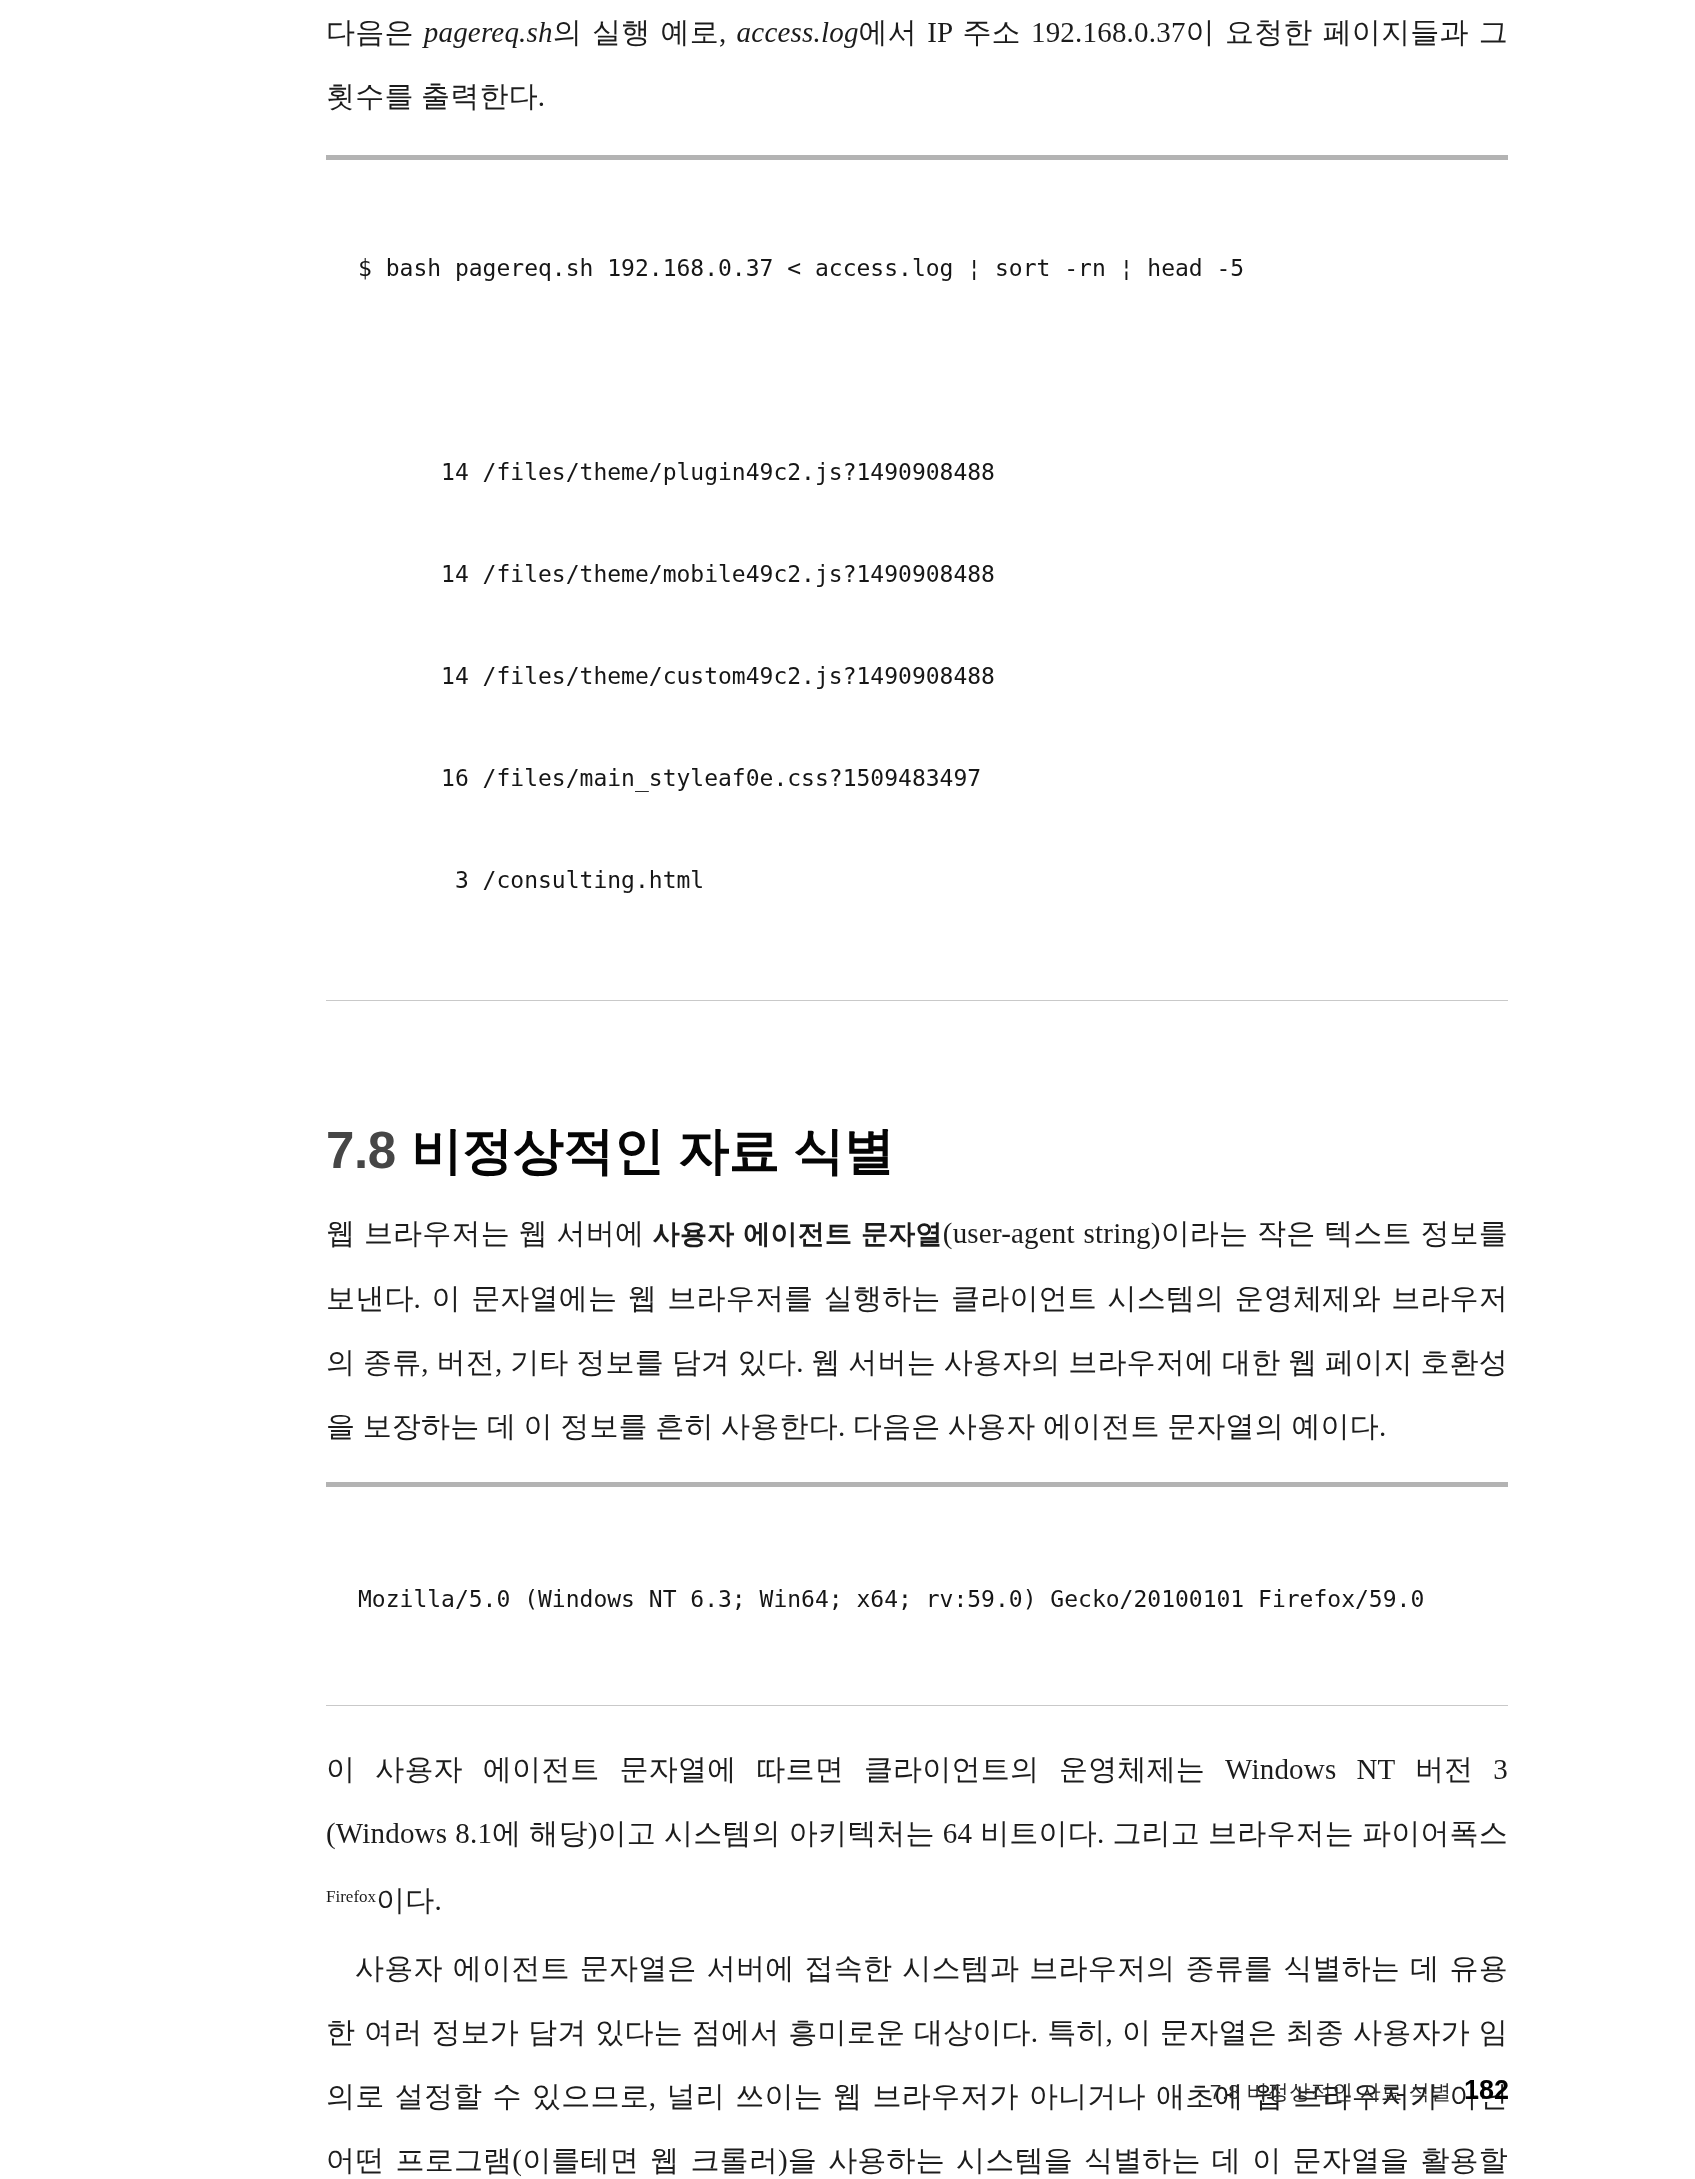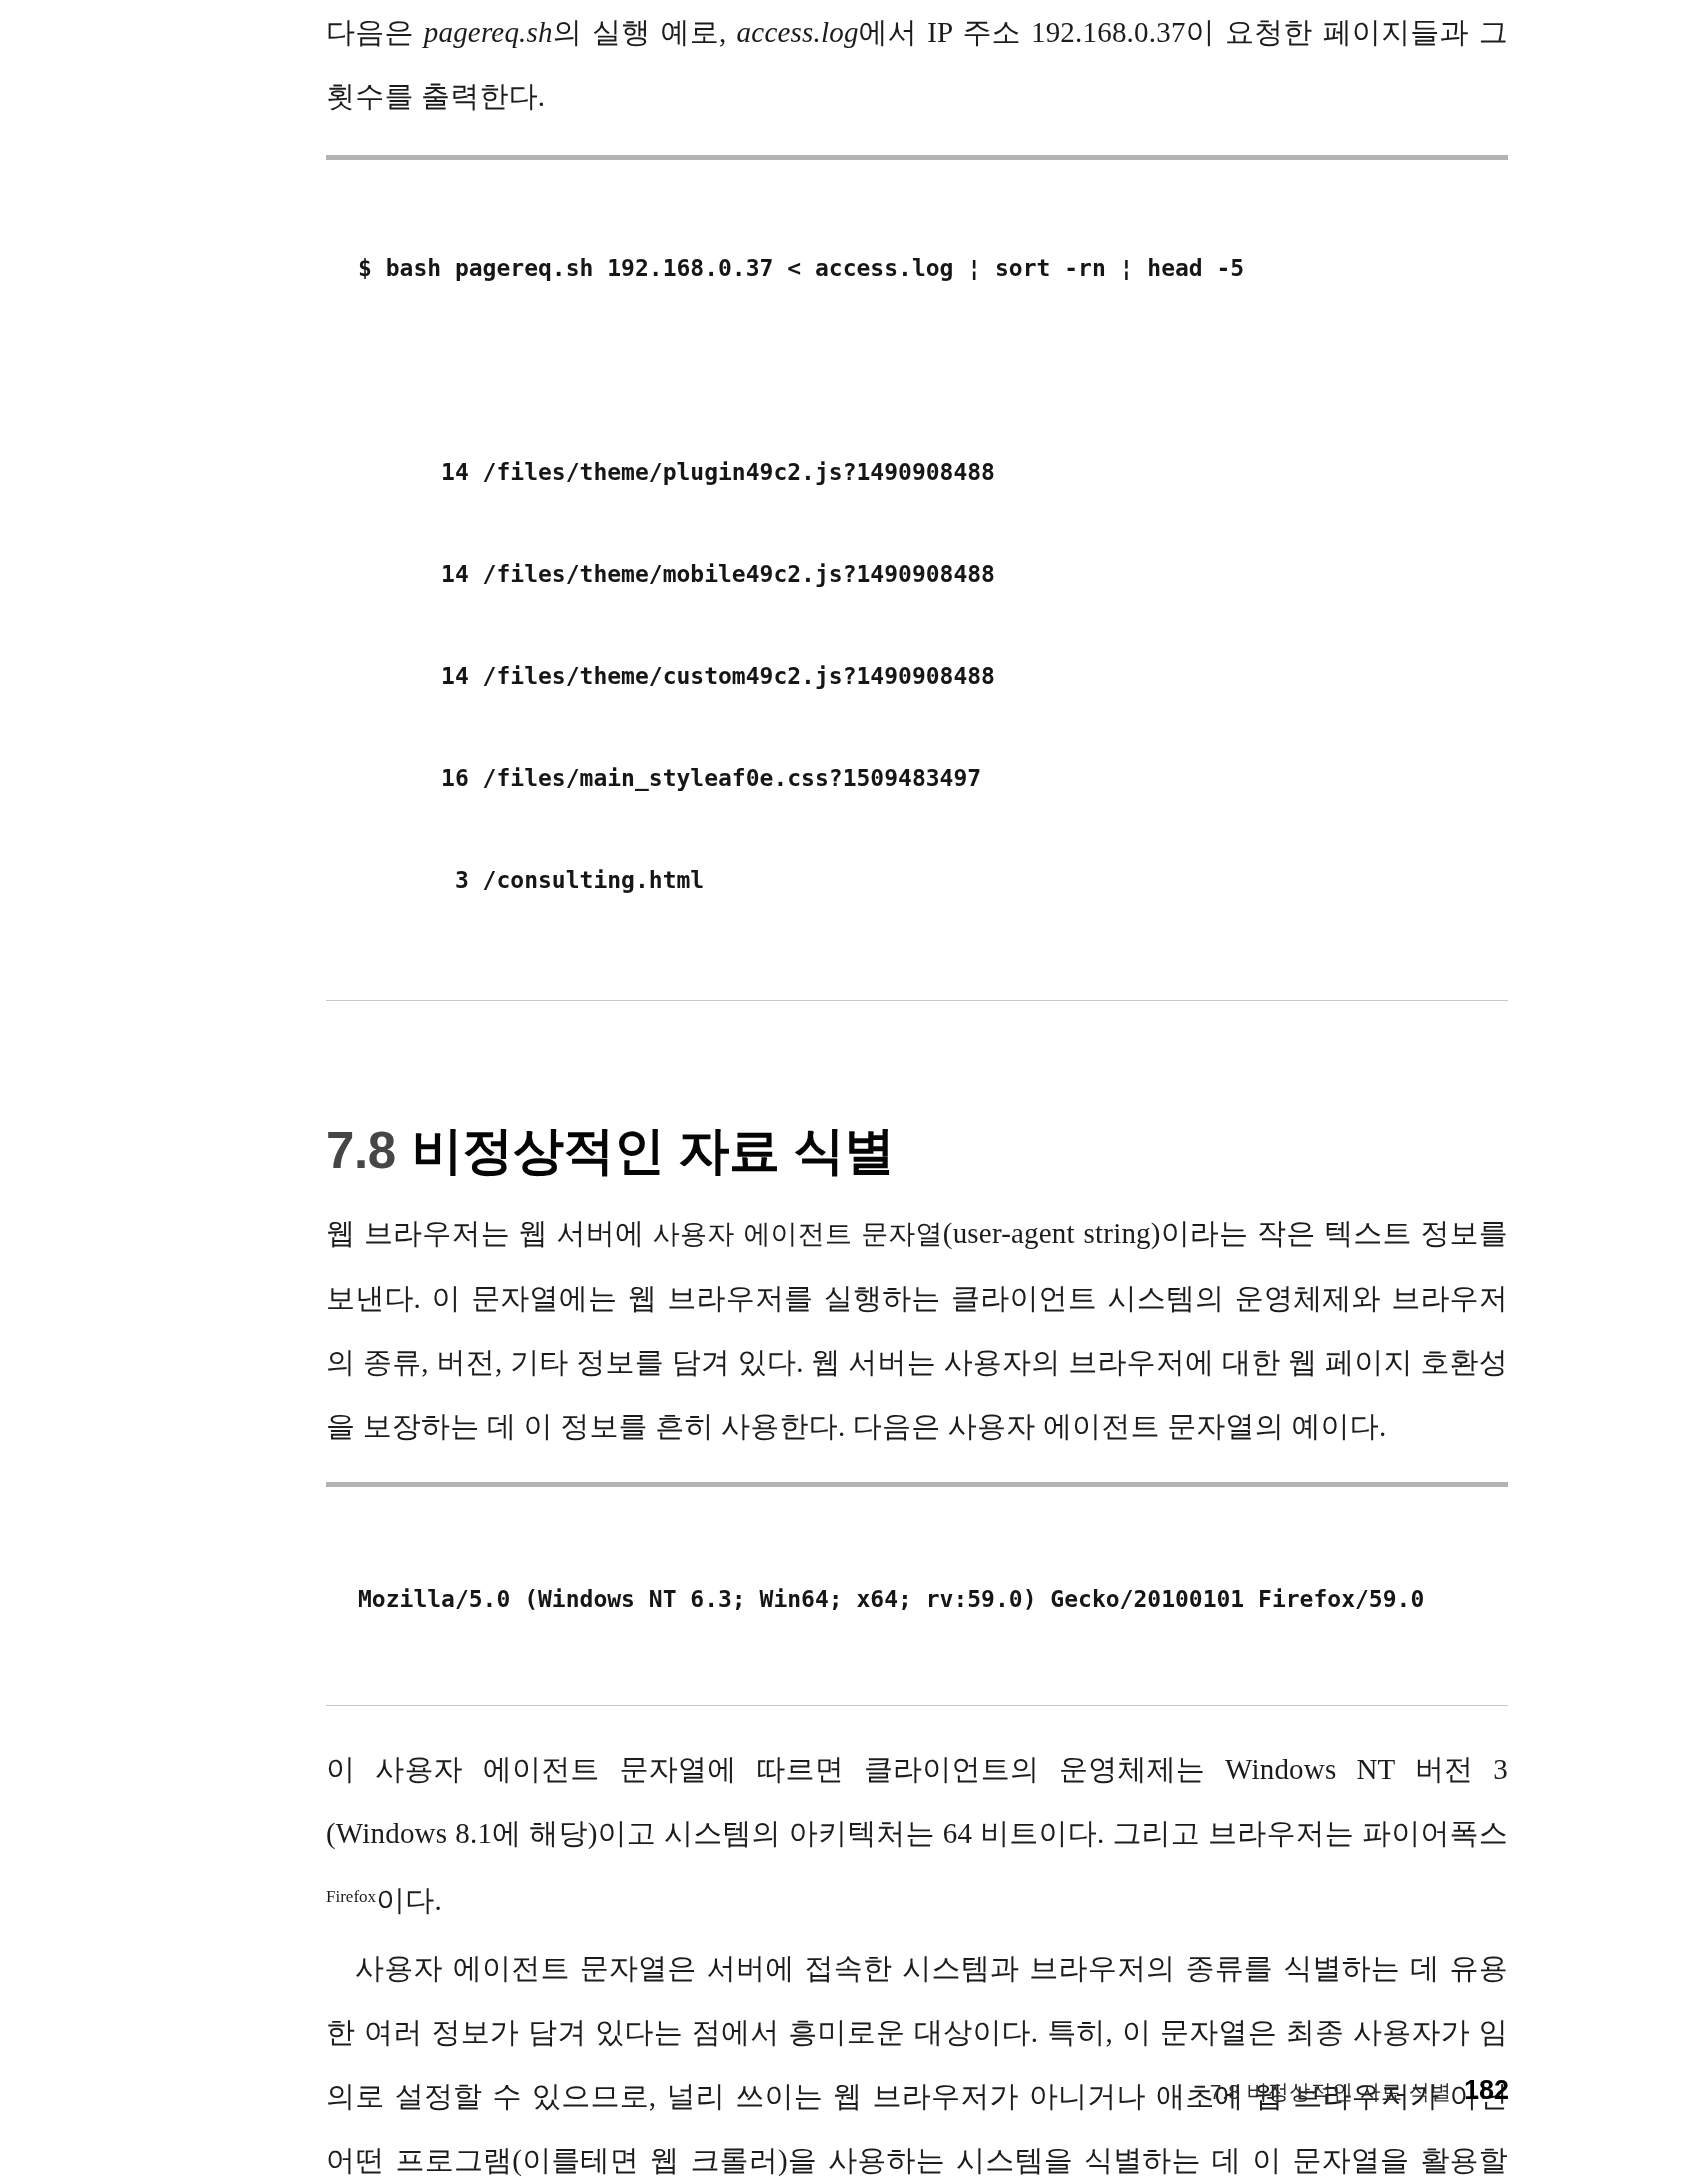--- a/index.html
+++ b/index.html
@@ -23,34 +23,33 @@
     font-size: 29px;
     line-height: 64px;
     text-align: justify;
     color: #1c1c1c;
     letter-spacing: 0.2px;
   }
   p.indent { text-indent: 29px; }
   .em-file { font-style: italic; font-family: "Liberation Serif", "DejaVu Serif", serif; }
   .bold-gothic {
     font-family: "Liberation Sans", "DejaVu Sans", sans-serif;
-    font-weight: 400;
+    font-weight: 700;
     font-size: 27px;
   }
   .sup-gloss {
     font-size: 17px;
     vertical-align: 8px;
     letter-spacing: 0;
   }
   
   .codeblock {
     border-top: 5.3px solid #b3b3b3;
     border-bottom: 1.8px solid #c9c9c9;
     margin-top: 26.5px;
-    font-weight: bold;
   }
   .codeblock .pre {
     font-family: "DejaVu Sans Mono", "Liberation Mono", monospace;
     font-size: 23px;
     line-height: 34px;
     color: #161616;
     white-space: pre;
     padding: 23px 0 35px 32px;
   }
   .codeblock-ua .pre { padding: 27px 0 21px 32px; }

